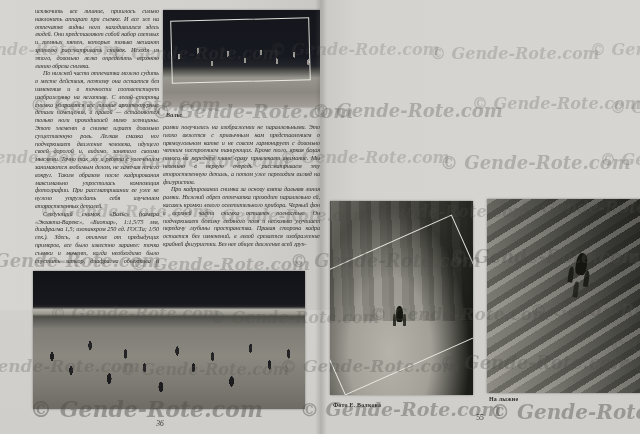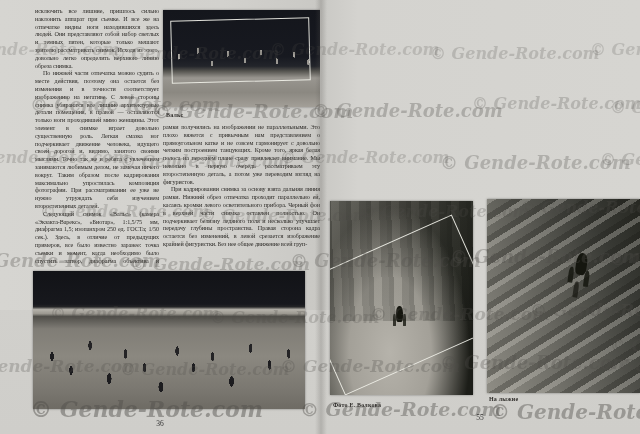--- a/index.html
+++ b/index.html
@@ -1,21 +1,21 @@
 <!DOCTYPE html>
 <html lang="ru"><head>
 <meta charset="utf-8">
 <style>
   html,body{margin:0;padding:0;}
   body{width:640px;height:434px;overflow:hidden;background:#c7c6c2;
        font-family:"Liberation Serif","DejaVu Serif",serif;}
   .spread{position:relative;width:640px;height:434px;
           background:linear-gradient(180deg,#d0cfcb 0%,#d3d2ce 40%,#cfceca 100%);}
   
-  .page{position:absolute;top:0;height:310px;}
+  .page{position:absolute;top:0;height:310px;font-style:italic;}
   .page-left{left:0;width:320px;background:linear-gradient(90deg,#d6d5d1 0%,#d2d1cd 70%,#c9c8c4 100%);}
   .page-right{left:320px;width:320px;background:linear-gradient(90deg,#c9c8c4 0%,#d4d3cf 12%,#d6d5d1 100%);}
   .gutter{position:absolute;left:315px;top:0;width:12px;height:434px;
           background:linear-gradient(90deg,rgba(90,88,84,0) 0%,rgba(90,88,84,.25) 50%,rgba(90,88,84,0) 100%);}
   
   .col{position:absolute;color:#2e2c29;font-size:6.15px;line-height:7.8px;
        text-align:justify;letter-spacing:-0.1px;}
   .col p{margin:0;text-indent:8px;}
   .col p.noind{text-indent:0;}
   .col1-left{left:35px;top:8px;width:124px;height:258px;overflow:hidden;}

